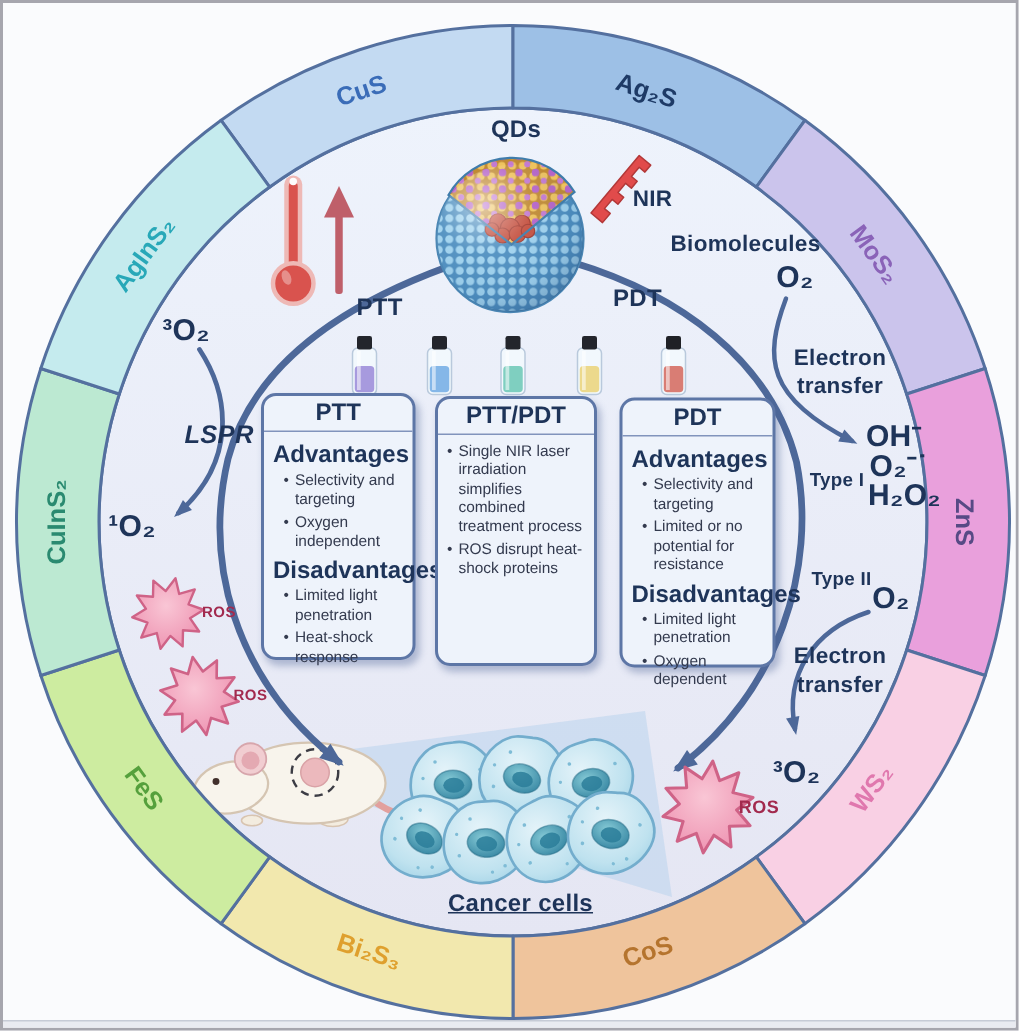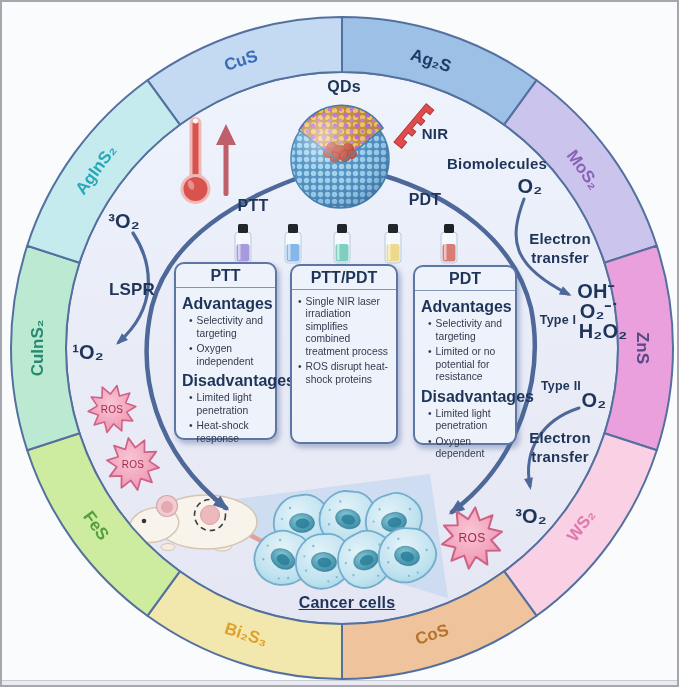--- a/index.html
+++ b/index.html
@@ -21,21 +21,21 @@
   .lbl.small{font-size:20px;}
   .lbl.tiny{font-size:12.5px;}
   .lbl.lspr{font-size:17px;}
   .lbl.wrap{white-space:normal;text-align:center;line-height:1.25;width:76px;}
   .ring-lbl{
     position:absolute;transform-origin:center;
     font-weight:bold;font-size:17px;white-space:nowrap;
   }
   .ros-lbl{
     position:absolute;transform:translate(-50%,-50%);
-    font-weight:normal;font-size:10px;color:#a22a4e;letter-spacing:.3px;
+    font-weight:bold;font-size:10px;color:#a22a4e;letter-spacing:.3px;margin-left:34px;
   }
   .ros-lbl.big{font-size:12px;}
   .box{
     position:absolute;background:#eef3fb;
     border:2px solid #5d76a6;border-radius:10px;
     box-shadow:2.5px 3.5px 5px rgba(80,100,150,.38);
     box-sizing:border-box;
   }
   .box-title{
     text-align:center;font-weight:bold;font-size:16px;color:#1e3459;
@@ -257,21 +257,21 @@
 <div class="lbl wrap" style="left:558px;top:247px;">Electron transfer</div>
 <div class="lbl small" style="left:594px;top:288px;">OH⁻</div>
 <div class="lbl small" style="left:597px;top:308px;">O₂⁻˙</div>
 <div class="lbl small" style="left:601px;top:329px;">H₂O₂</div>
 <div class="lbl tiny" style="left:556px;top:318px;">Type I</div>
 <div class="lbl tiny" style="left:559px;top:384px;">Type II</div>
 <div class="lbl small" style="left:592px;top:398px;">O₂</div>
 <div class="lbl wrap" style="left:558px;top:446px;">Electron transfer</div>
 <div class="lbl small" style="left:529px;top:514px;">³O₂</div>
 <div class="lbl small" style="left:122px;top:219px;">³O₂</div>
-<div class="lbl lspr" style="left:130px;top:288px;">LSPR</div>
+<div class="lbl lspr" style="left:144px;top:288px;font-style:italic;">LSPR</div>
 <div class="lbl small" style="left:86px;top:350px;">¹O₂</div>
 <div class="lbl big" style="left:345px;top:601px;text-decoration:underline;">Cancer cells</div>
 
 <div class="ros-lbl" style="left:110px;top:407px;">ROS</div>
 <div class="ros-lbl" style="left:131px;top:462px;">ROS</div>
 <div class="ros-lbl big" style="left:470px;top:536px;">ROS</div>
 
 <div class="box" style="left:172px;top:260px;width:103px;height:178px;">
   <div class="box-title">PTT</div>
   <div class="box-body">

